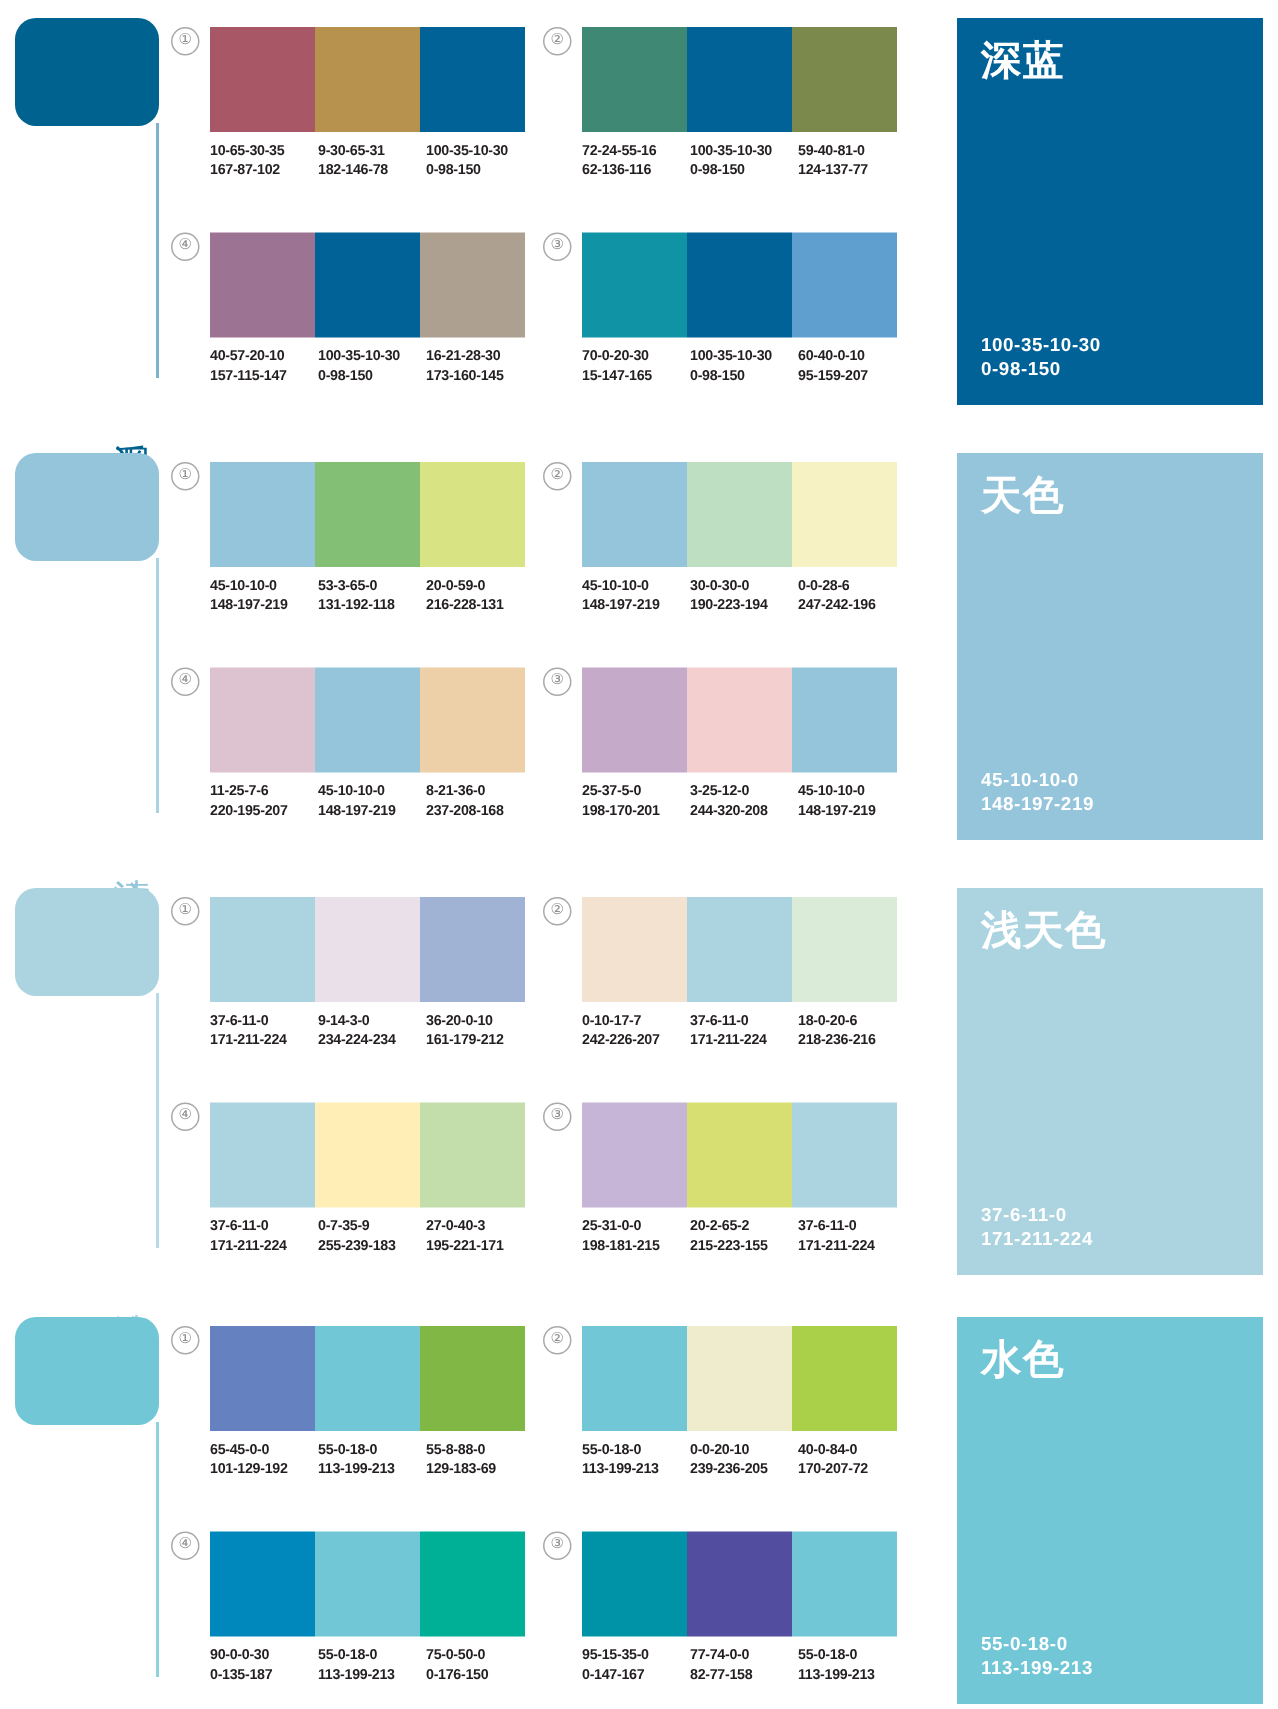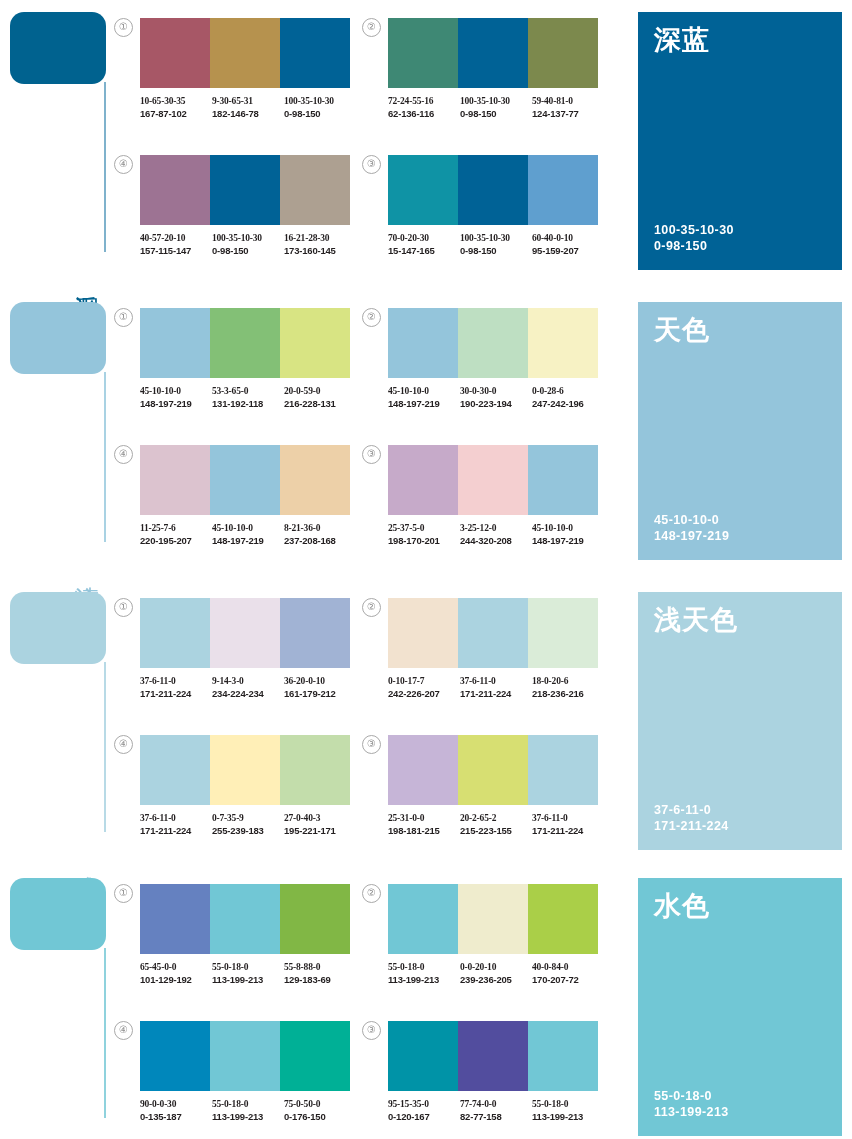--- a/index.html
+++ b/index.html
@@ -100,21 +100,21 @@
   }
   .codes {
     width: 72px;
     font-size: 9.5px;
     line-height: 12.5px;
     color: #231f20;
     font-weight: 700;
     letter-spacing: -0.2px;
     white-space: nowrap;
   }
-  .codes .cmyk { display: block; font-family: Liberation Serif, serif; }
+  .codes .cmyk { display: block; }
   .codes .rgb  { display: block; }
 
   
   .feature {
     position: absolute;
     left: 638px;
     top: 12px;
     width: 204px;
     height: 258px;
   }
@@ -527,21 +527,21 @@
       <div class="group" style="left: 388px; top: 155px;">
         <div class="num">③</div>
         <div class="swatch-row">
           <div class="swatch" style="background: rgb(0, 147, 167);"></div>
           <div class="swatch" style="background: rgb(82, 77, 158);"></div>
           <div class="swatch" style="background: rgb(113, 199, 213);"></div>
         </div>
         <div class="codes-row">
           <div class="codes">
             <span class="cmyk">95-15-35-0</span>
-            <span class="rgb">0-120-167</span>
+            <span class="rgb">0-147-167</span>
           </div>
           <div class="codes">
             <span class="cmyk">77-74-0-0</span>
             <span class="rgb">82-77-158</span>
           </div>
           <div class="codes">
             <span class="cmyk">55-0-18-0</span>
             <span class="rgb">113-199-213</span>
           </div>
         </div>

